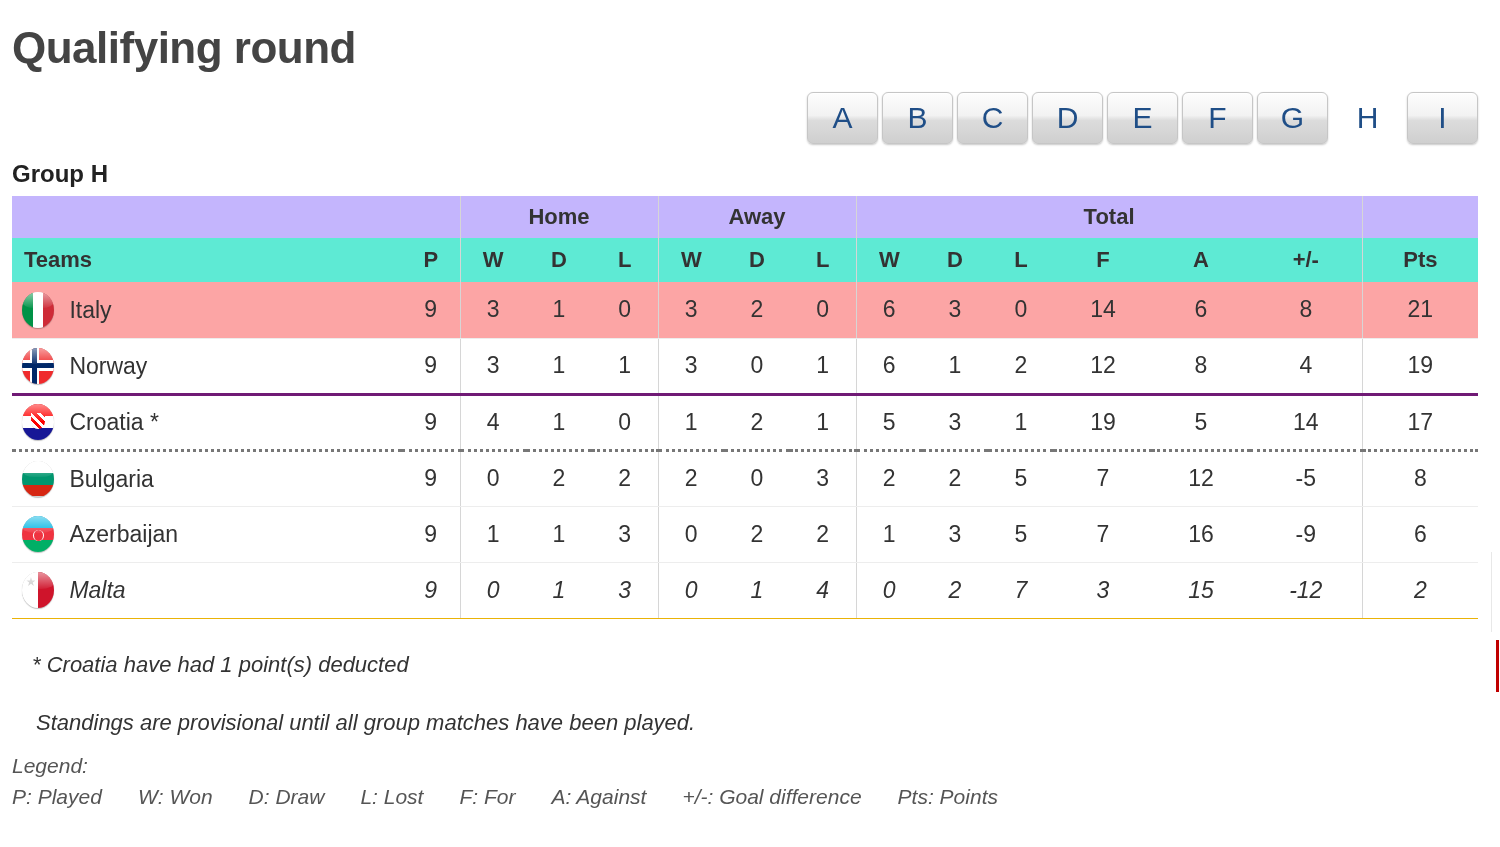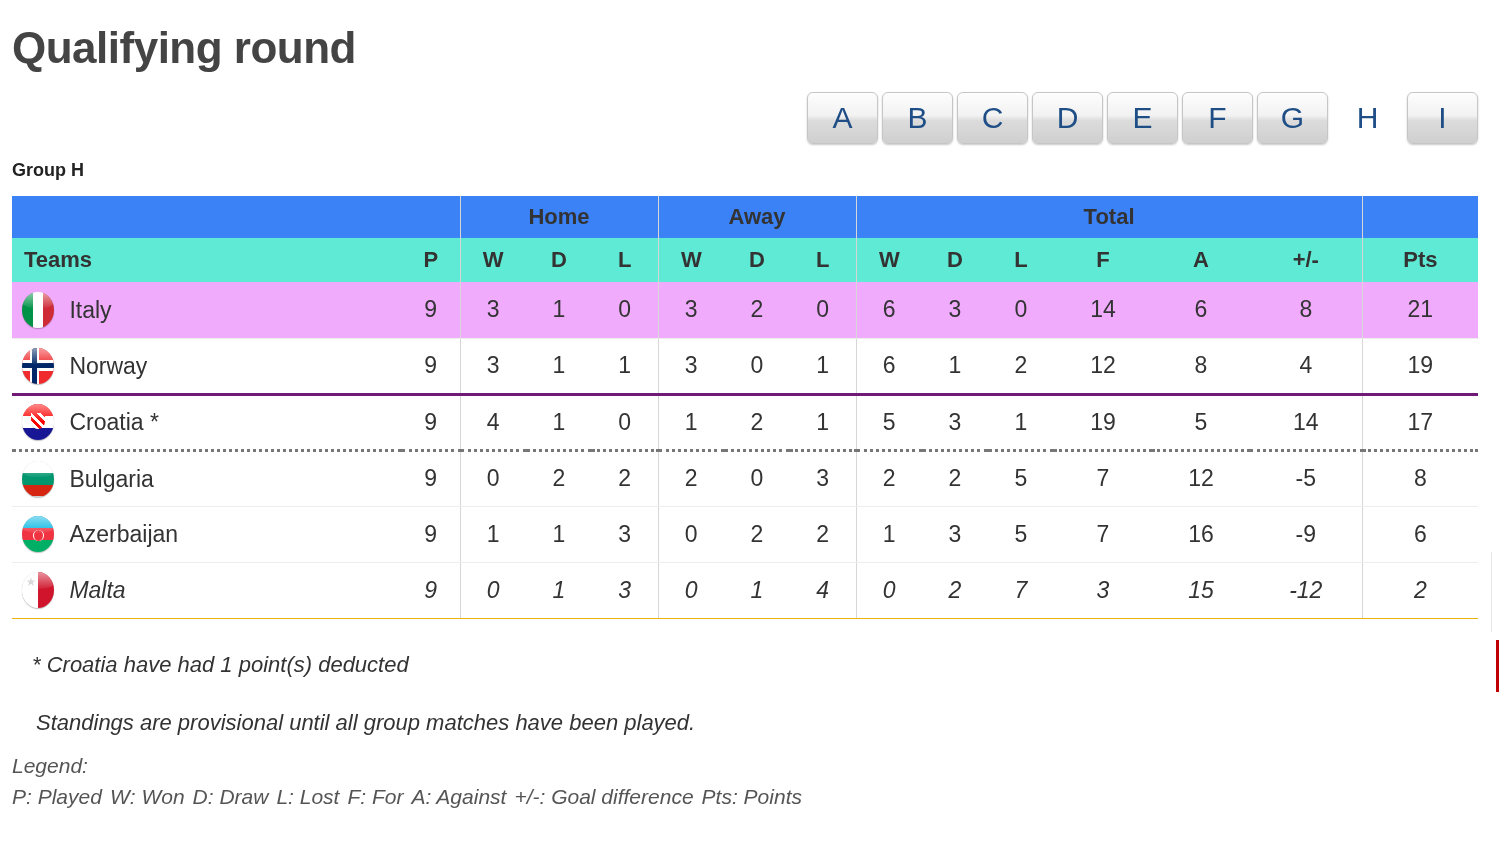--- a/index.html
+++ b/index.html
@@ -64,21 +64,21 @@
     border: 1px solid transparent;
     box-shadow: none;
     cursor: default;
   }
 
   
   .group-heading {
     position: absolute;
     left: 12px;
     top: 160px;
-    font-size: 18px;
+    font-size: 24px;
     font-weight: bold;
     color: #222222;
   }
 
   
   .table-wrap {
     position: absolute;
     left: 12px;
     top: 196px;
     width: 1466px;
@@ -90,21 +90,21 @@
     font-size: 22px;
     color: #333333;
   }
   table.standings th,
   table.standings td {
     padding: 0;
     font-weight: normal;
   }
 
   thead .grp-row th {
-    background: #3b82f6;
+    background: #c4b5fd;
     height: 42px;
     font-size: 22px;
     font-weight: bold;
     color: #333333;
     text-align: center;
     vertical-align: middle;
   }
   thead .col-row th {
     background: #5eead4;
     height: 44px;
@@ -129,21 +129,21 @@
     font-size: 23px;
     color: #333333;
     border-bottom: 1px solid #ededed;
   }
   tbody td.team-cell {
     text-align: left;
     padding-left: 10px;
     font-size: 23px;
     white-space: nowrap;
   }
-  tbody tr.qualified td { background: #f0abfc; }
+  tbody tr.qualified td { background: #fca5a5; }
 
   tbody tr.thick-under td { border-bottom: 3px solid #701a75; }
   tbody tr.dotted-under td {
     border-bottom: 3px dotted #777777;
   }
   tbody tr:last-child td { border-bottom: 1px solid #eab308; font-style: italic; }
 
   
   .flag {
     display: inline-block;
@@ -195,21 +195,21 @@
     font-size: 21px;
     color: #555555;
     padding-top: 18px;
   }
   .legend-row {
     font-style: italic;
     font-size: 21px;
     color: #555555;
     padding-top: 7px;
     display: flex;
-    gap: 8px;
+    gap: 36px;
   }
 
   
   .red-edge {
     position: absolute;
     right: 1px;
     top: 640px;
     width: 3px;
     height: 52px;
     background: #c00000;

